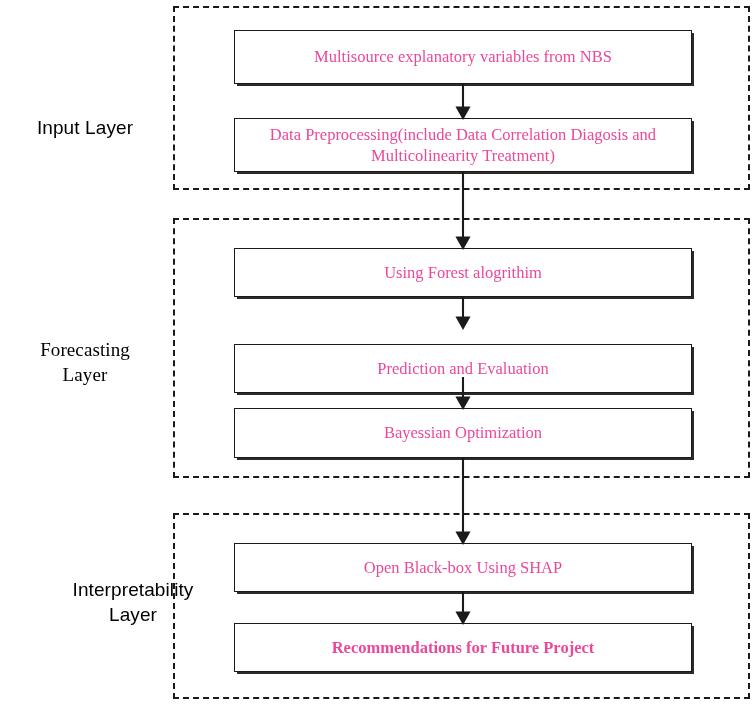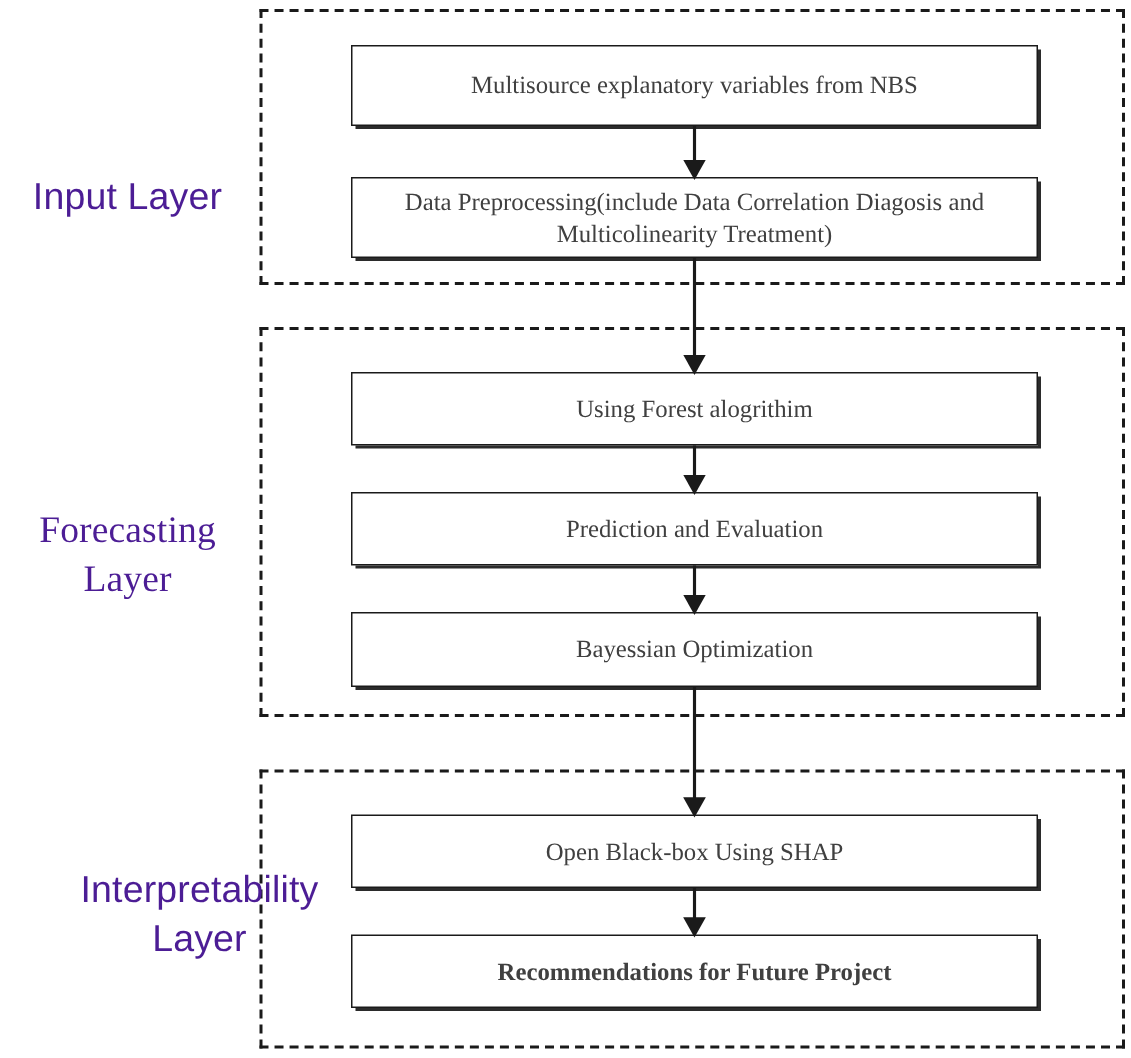--- a/index.html
+++ b/index.html
@@ -25,43 +25,43 @@
     background: transparent;
   }
 
   
   .layer-label {
     position: absolute;
     left: 0px;
     width: 170px;
     text-align: center;
     font-family: "Liberation Sans", sans-serif;
-    font-size: 25px;
+    font-size: 19px;
     line-height: 1.32;
-    color: #4c1d95;
+    color: #000000;
     letter-spacing: 0.1px;
   }
 
   
   .node {
     position: absolute;
     left: 234px;
     width: 458px;
     box-sizing: border-box;
     border: 1.6px solid #1a1a1a;
     background: #ffffff;
     box-shadow: 2.5px 2.5px 0 -0.5px #2b2b2b;
     display: flex;
     align-items: center;
     justify-content: center;
     text-align: center;
     font-family: "Liberation Serif", serif;
     font-size: 16.5px;
     line-height: 1.28;
-    color: #404040;
+    color: #ec4899;
     padding: 2px 10px;
   }
   .node span { display: block; }
 
   
   .arrow-svg {
     position: absolute;
     left: 0;
     top: 0;
     width: 754px;
@@ -93,21 +93,21 @@
 
   <div class="layer-label" style="top:337px;font-family:Liberation Serif, serif;">
     <div>Forecasting</div>
     <div>Layer</div>
   </div>
 
   <div class="node" style="top:248px; height:49px;">
     <span>Using Forest alogrithim</span>
   </div>
 
-  <div class="node" style="top:328px; height:49px;">
+  <div class="node" style="top:344px; height:49px;">
     <span>Prediction and Evaluation</span>
   </div>
 
   <div class="node" style="top:408px; height:50px;">
     <span>Bayessian Optimization</span>
   </div>
 
   <div class="layer-box" style="left:173px; top:513px; width:577px; height:186px;"></div>
 
   <div class="layer-label" style="top:577px;margin-left:48px;">

